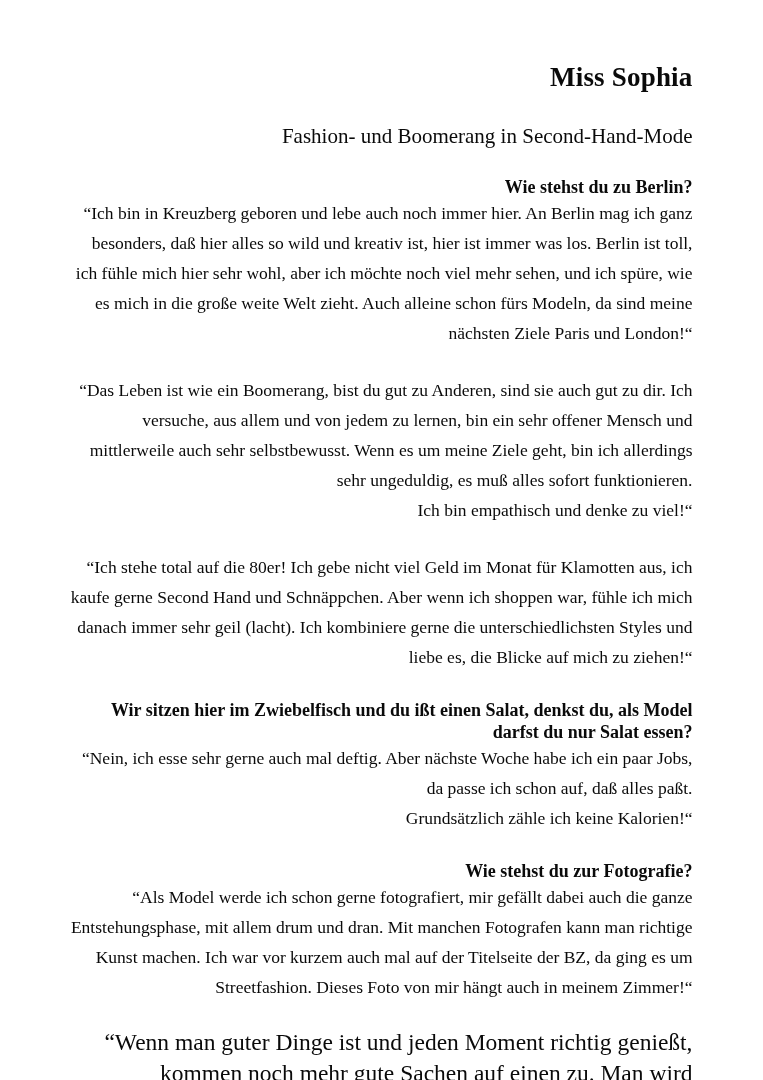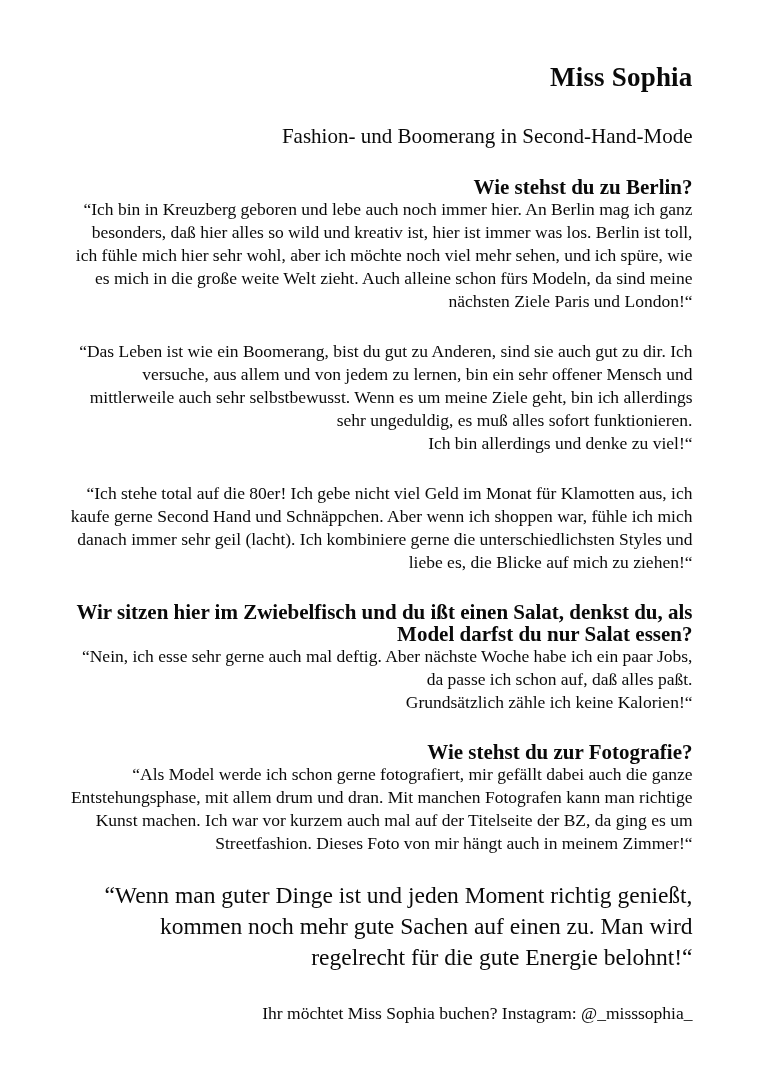--- a/index.html
+++ b/index.html
@@ -28,28 +28,28 @@
   }
   .doc-subtitle {
     font-size: 21px;
     font-weight: normal;
     margin: 31px 0 0 0;
   }
   .qa-section {
     margin-top: 27px;
   }
   .question {
-    font-size: 21px;
+    font-size: 18px;
     font-weight: bold;
     line-height: 22px;
     margin: 0;
   }
   .answer {
     font-size: 17.5px;
-    line-height: 23px;
+    line-height: 30px;
     margin: 0;
   }
   .pull-quote {
     font-size: 23.5px;
     line-height: 31px;
     margin: 25px 0 0 0;
     font-weight: normal;
   }
   .footer-line {
     font-size: 17.5px;
@@ -65,21 +65,21 @@
 
   <h2 class="doc-subtitle">Fashion- und Boomerang in Second-Hand-Mode</h2>
 
   <section class="qa-section">
     <h3 class="question">Wie stehst du zu Berlin?</h3>
     <p class="answer"><span>“Ich bin in Kreuzberg geboren und lebe auch noch immer hier. An Berlin mag ich ganz besonders, daß hier alles so wild und kreativ ist, hier ist immer was los. Berlin ist toll, ich fühle mich hier sehr wohl, aber ich möchte noch viel mehr sehen, und ich spüre, wie es mich in die große weite Welt zieht. Auch alleine schon fürs Modeln, da sind meine nächsten Ziele Paris und London!“</span></p>
   </section>
 
   <section class="qa-section">
     <p class="answer"><span>“Das Leben ist wie ein Boomerang, bist du gut zu Anderen, sind sie auch gut zu dir. Ich versuche, aus allem und von jedem zu lernen, bin ein sehr offener Mensch und mittlerweile auch sehr selbstbewusst. Wenn es um meine Ziele geht, bin ich allerdings sehr ungeduldig, es muß alles sofort funktionieren.</span><br>
-    <span>Ich bin allerdings und denke zu viel!“</span></p>
+    <span>Ich bin empathisch und denke zu viel!“</span></p>
   </section>
 
   <section class="qa-section">
     <p class="answer"><span>“Ich stehe total auf die 80er! Ich gebe nicht viel Geld im Monat für Klamotten aus, ich kaufe gerne Second Hand und Schnäppchen. Aber wenn ich shoppen war, fühle ich mich danach immer sehr geil (lacht). Ich kombiniere gerne die unterschiedlichsten Styles und liebe es, die Blicke auf mich zu ziehen!“</span></p>
   </section>
 
   <section class="qa-section">
     <h3 class="question">Wir sitzen hier im Zwiebelfisch und du ißt einen Salat, denkst du, als Model darfst du nur Salat essen?</h3>
     <p class="answer"><span>“Nein, ich esse sehr gerne auch mal deftig. Aber nächste Woche habe ich ein paar Jobs, da passe ich schon auf, daß alles paßt.</span><br>
     <span>Grundsätzlich zähle ich keine Kalorien!“</span></p>

